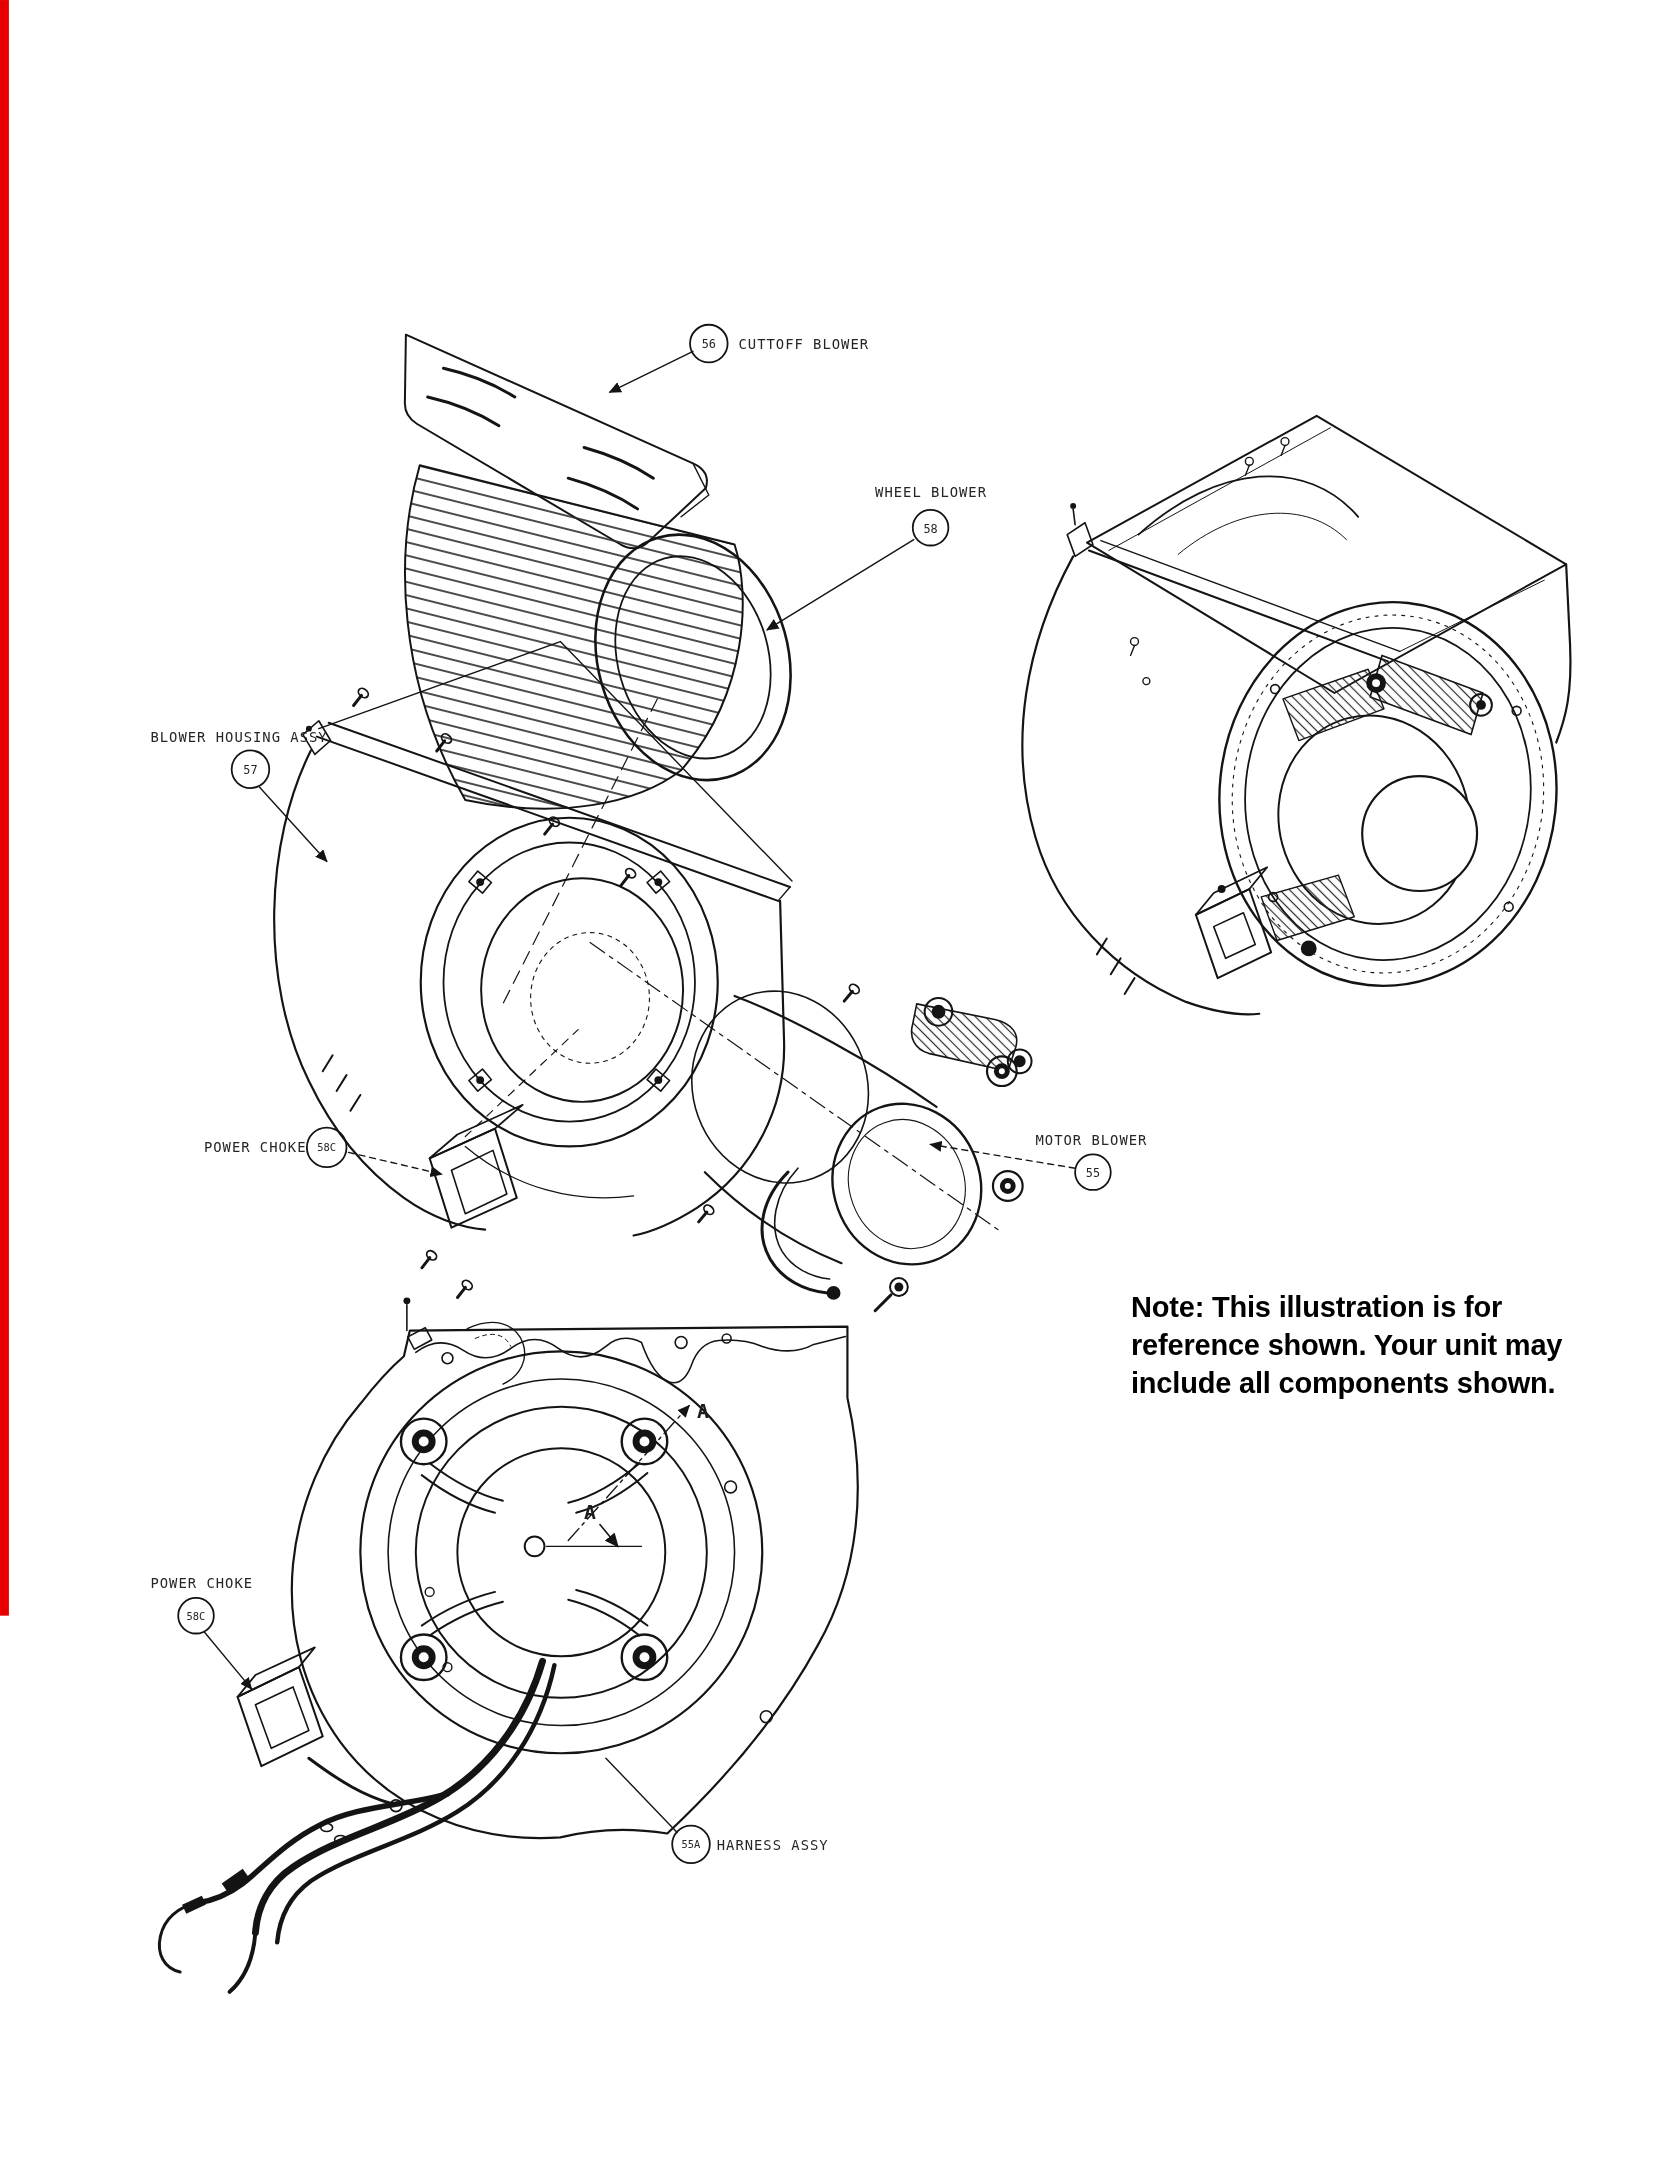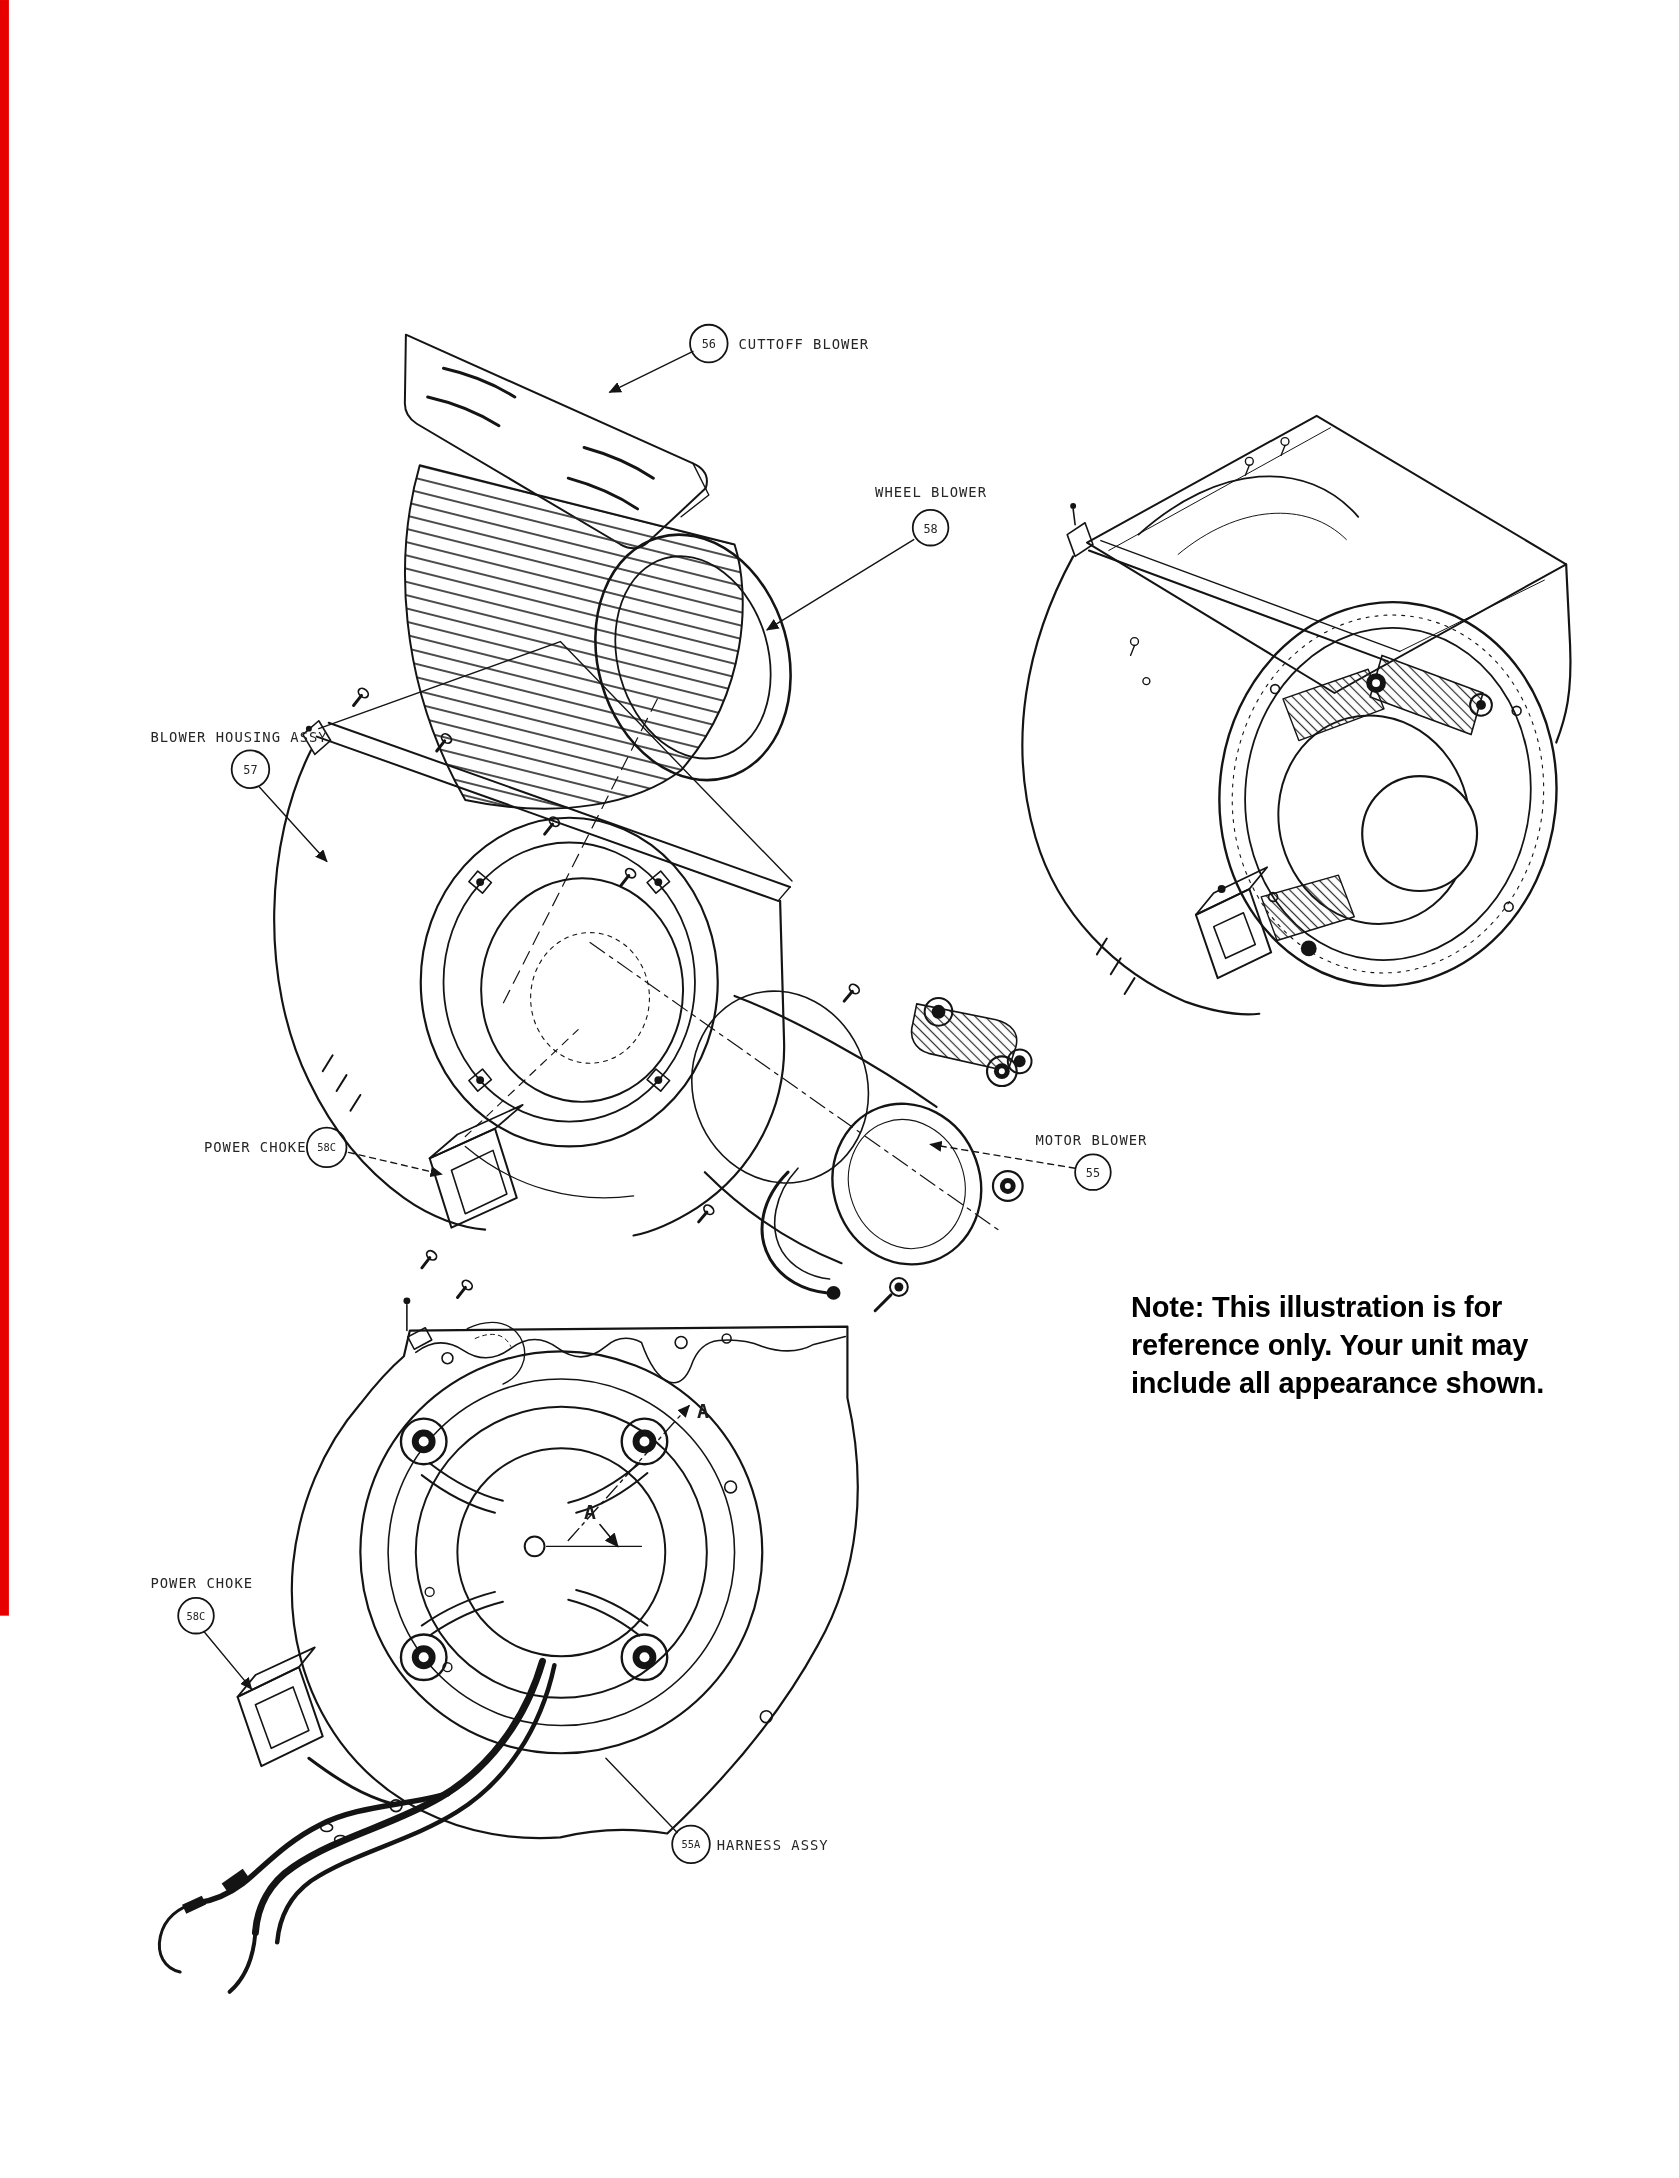--- a/index.html
+++ b/index.html
@@ -318,17 +318,17 @@
       <text class="tech" x="724" y="1869">HARNESS ASSY</text>
     </g>
 
     <text class="amark" x="710" y="1432">A</text>
     <text class="amark" x="596" y="1534">A</text>
   </g>
 </svg>
 
   <div class="note">
     <div>Note: This illustration is for</div>
-    <div>reference only. Your unit may</div>
-    <div>include all appearance shown.</div>
+    <div>reference shown. Your unit may</div>
+    <div>include all components shown.</div>
   </div>
 </div>
 
 
 </body></html>

